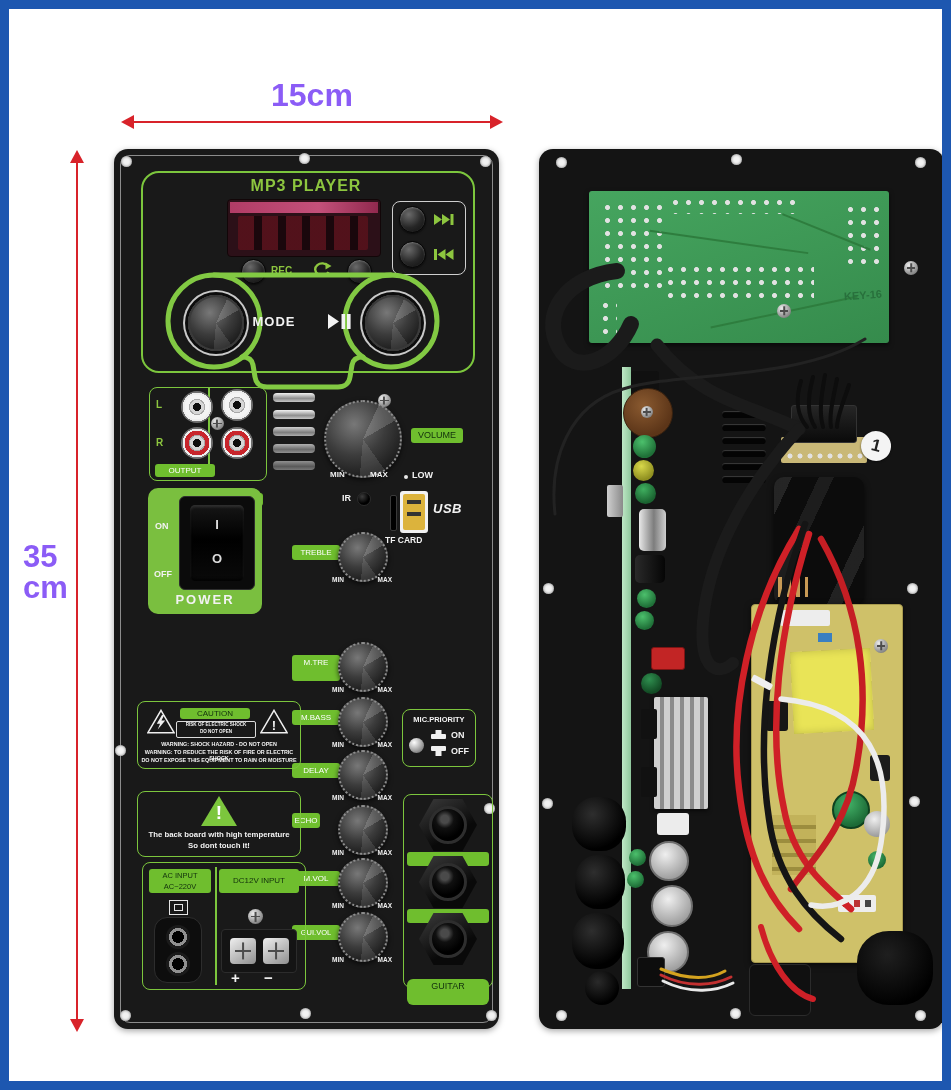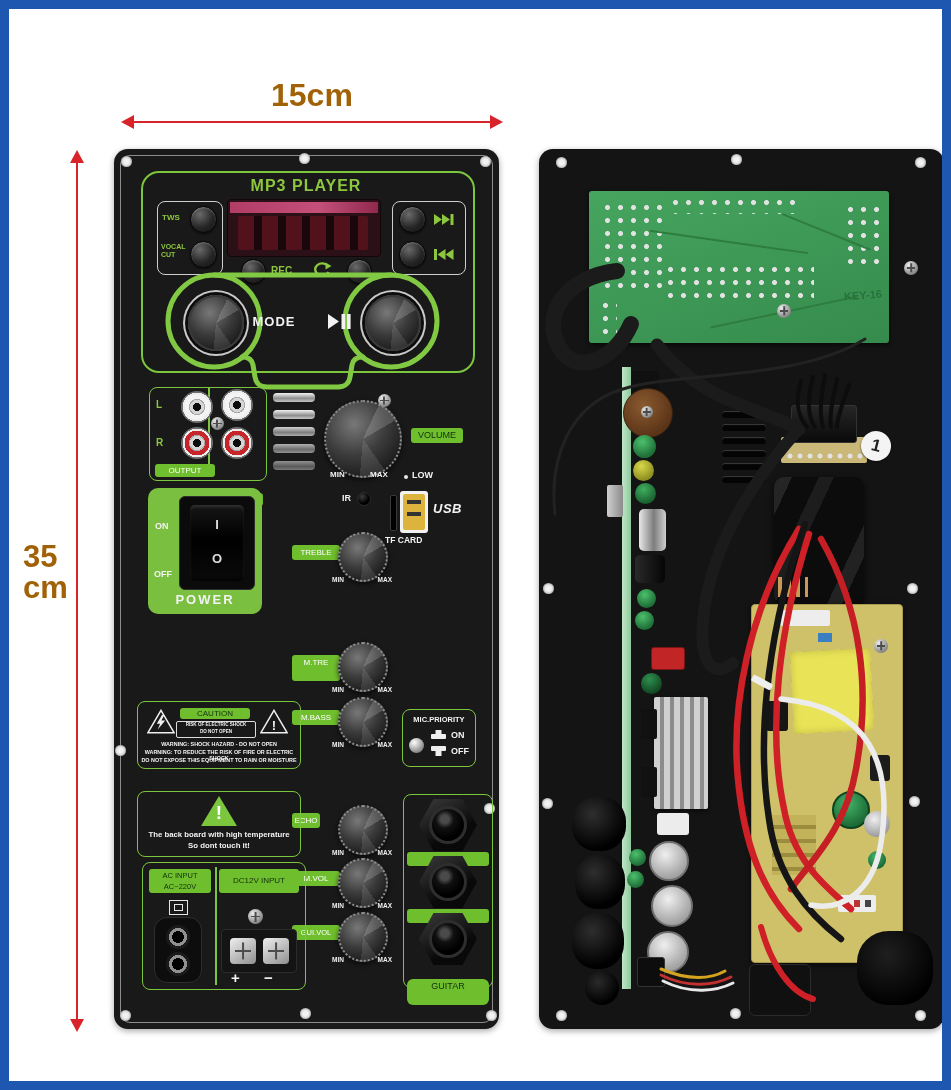--- a/index.html
+++ b/index.html
@@ -1,21 +1,21 @@
 <!DOCTYPE html>
 <html><head>
 <meta charset="utf-8">
 <style>
   html,body{margin:0;padding:0;background:#fff;}
   #canvas{position:relative;width:951px;height:1090px;background:#ffffff;
           border:9px solid #1d57b0;box-sizing:border-box;overflow:hidden;
           font-family:"Liberation Sans",sans-serif;}
   .abs{position:absolute;}
   
-  .dim-text{color:#a16207;font-weight:bold;}
+  .dim-text{color:#8b5cf6;font-weight:bold;}
   .h-line{position:absolute;height:2px;background:#d8232a;}
   .v-line{position:absolute;width:2px;background:#d8232a;}
   .ah{position:absolute;width:0;height:0;}
   
   .panel{position:absolute;background:#191919;border-radius:14px;box-shadow:0 2px 6px rgba(0,0,0,.35);}
   .inset-line{position:absolute;left:6px;right:6px;top:6px;bottom:6px;border:1px solid rgba(235,235,235,.55);border-radius:10px;pointer-events:none;}
   .hole{position:absolute;width:11px;height:11px;border-radius:50%;background:#f2f2f2;box-shadow:inset 0 0 3px rgba(0,0,0,.55);}
   .screw{position:absolute;border-radius:50%;background:radial-gradient(circle at 35% 30%,#ececec,#9d9d9d 55%,#5f5f5f);}
   .screw:before,.screw:after{content:"";position:absolute;left:18%;right:18%;top:calc(50% - 1px);height:1.5px;background:#4c4c4c;}
   .screw:after{transform:rotate(90deg);}
@@ -82,26 +82,20 @@
 
     <div class="gbox" style="left:27px;top:22px;width:330px;height:198px;border-radius:18px;"></div>
     <div class="gtxt" style="left:27px;top:28px;width:330px;text-align:center;font-size:16px;letter-spacing:1px;">MP3 PLAYER</div>
 
     <div class="abs" style="left:113px;top:50px;width:152px;height:56px;background:#2c1018;border-radius:4px;border:1px solid #120608;">
       <div class="abs" style="left:2px;top:2px;right:2px;height:11px;background:linear-gradient(90deg,#b13c66,#c4507a 60%,#90294e);"></div>
       <div class="abs" style="left:10px;top:16px;width:130px;height:34px;background:#1a070c;
            background-image:repeating-linear-gradient(90deg,rgba(150,30,45,.45) 0 16px,rgba(0,0,0,0) 16px 24px);border-radius:2px;"></div>
     </div>
 
-    <div class="abs" style="left:43px;top:52px;width:64px;height:72px;border:1px solid #cfcfcf;border-radius:8px;">
-      <div class="gtxt" style="left:4px;top:11px;font-size:8px;">TWS</div>
-      <div class="btn-round" style="left:32px;top:4px;width:25px;height:25px;"></div>
-      <div class="gtxt" style="left:3px;top:41px;width:28px;font-size:7px;line-height:1.1;">VOCAL CUT</div>
-      <div class="btn-round" style="left:32px;top:39px;width:25px;height:25px;"></div>
-    </div>
 
     <div class="abs" style="left:278px;top:52px;width:72px;height:72px;border:1px solid #cfcfcf;border-radius:8px;">
       <div class="btn-round" style="left:6px;top:4px;width:25px;height:25px;"></div>
       <svg class="abs" style="left:40px;top:12px;" width="22" height="11" viewBox="0 0 22 11">
         <g fill="#8dc63f">
             <polygon points="1,0 9,5.5 1,11"></polygon>
             <polygon points="9,0 17,5.5 9,11"></polygon>
             <rect x="17.5" y="0" width="3" height="11"></rect>
           </g>
       </svg>
@@ -201,20 +195,28 @@
     <div class="abs" style="left:178px;top:493px;width:120px;height:56px;">
       <div class="badge" style="left:0;top:13px;width:48px;height:26px;font-size:8px;line-height:15px;">M.TRE</div>
       <div class="knob" style="left:46px;top:0;width:46px;height:46px;"></div>
       <div class="minmax" style="left:40px;top:44px;width:60px;font-size:6.5px;">
           <span>MIN</span>
           <span>MAX</span>
         </div>
     </div>
     <div class="abs" style="left:178px;top:548px;width:120px;height:56px;">
       <div class="badge" style="left:0;top:13px;width:48px;height:15px;font-size:8px;line-height:15px;">M.BASS</div>
+      <div class="knob" style="left:46px;top:0;width:46px;height:46px;"></div>
+      <div class="minmax" style="left:40px;top:44px;width:60px;font-size:6.5px;">
+          <span>MIN</span>
+          <span>MAX</span>
+        </div>
+    </div>
+    <div class="abs" style="left:178px;top:601px;width:120px;height:56px;">
+      <div class="badge" style="left:0;top:13px;width:48px;height:15px;font-size:8px;line-height:15px;">DELAY</div>
       <div class="knob" style="left:46px;top:0;width:46px;height:46px;"></div>
       <div class="minmax" style="left:40px;top:44px;width:60px;font-size:6.5px;">
           <span>MIN</span>
           <span>MAX</span>
         </div>
     </div>
     <div class="abs" style="left:178px;top:656px;width:120px;height:56px;">
       <div class="badge" style="left:0;top:8px;width:28px;height:15px;font-size:8px;line-height:15px;">ECHO</div>
       <div class="knob" style="left:46px;top:0;width:46px;height:46px;"></div>
       <div class="minmax" style="left:40px;top:44px;width:60px;font-size:6.5px;">

